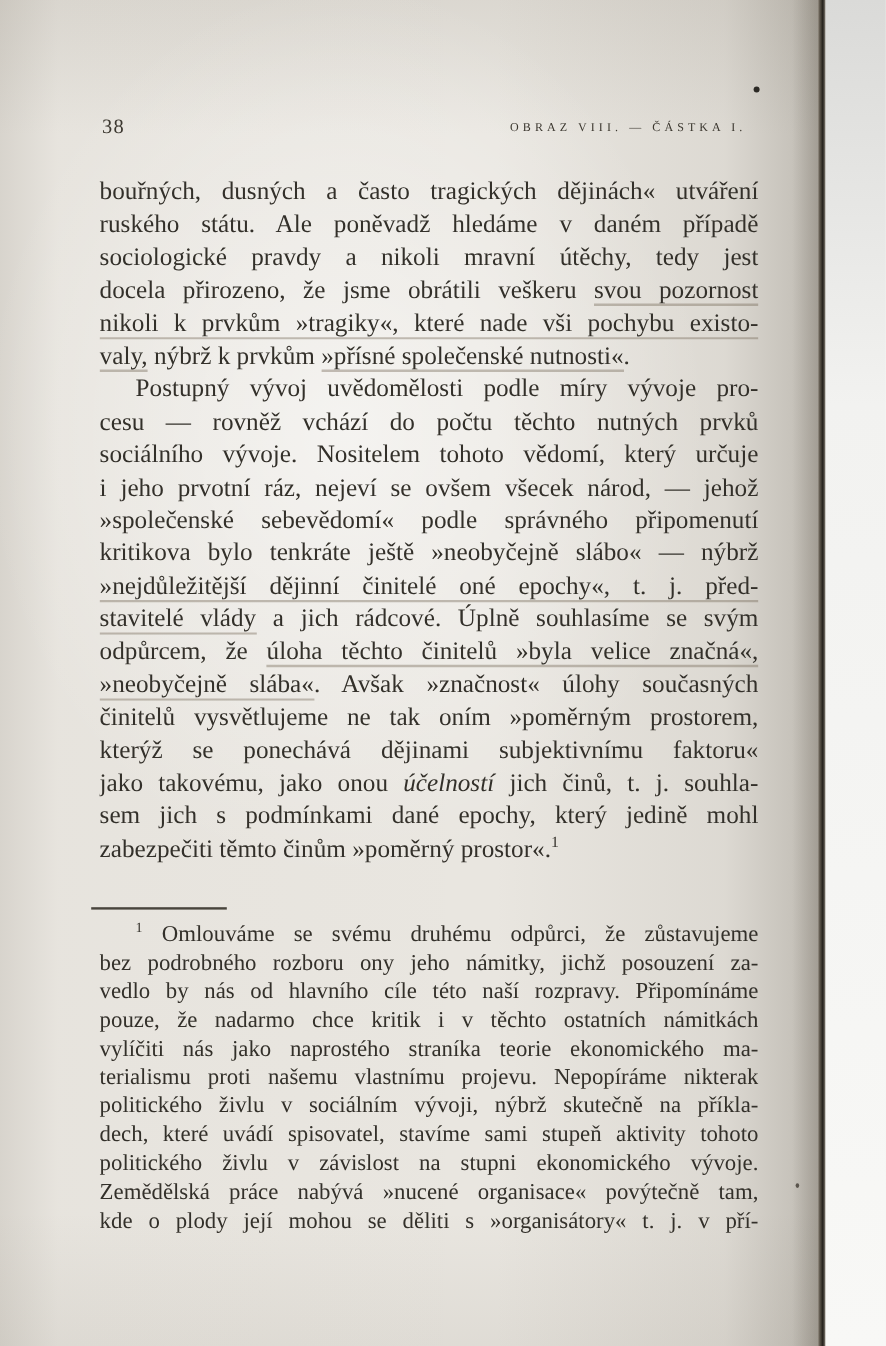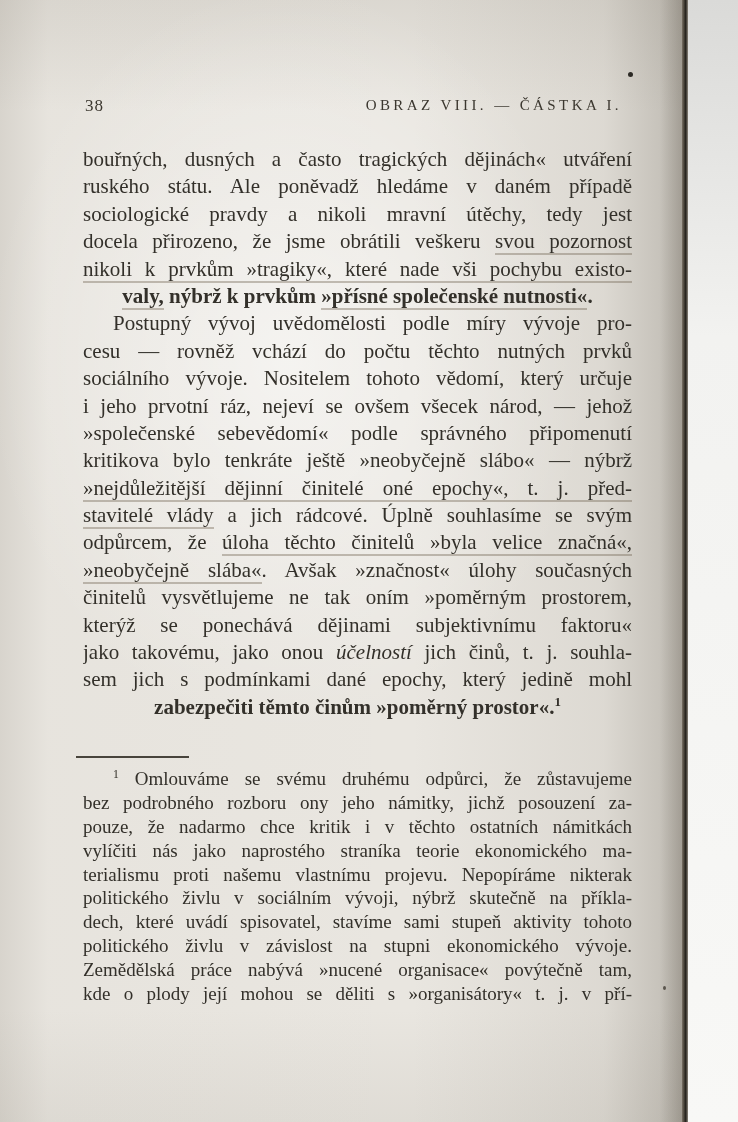--- a/index.html
+++ b/index.html
@@ -23,31 +23,31 @@
   .edge-line{position:absolute;top:0;left:682px;width:6px;height:1122px;
     background:linear-gradient(to right,#7a7266,#413c33 40%,#23201b 62%,#8d877c);}
   .outer-strip{position:absolute;top:0;left:688px;width:50px;height:1122px;
     background:linear-gradient(to bottom,#dadad8,#f2f2f0 30%,#f8f8f6);}
   .speck{position:absolute;border-radius:50%;}
   .speck-a{left:628px;top:72px;width:5px;height:5px;background:#2c2a25;}
   .speck-b{left:663px;top:986px;width:3px;height:4px;background:#5a554d;}
   
   .header{position:absolute;left:83px;top:96px;width:549px;text-align:right;}
   .page-num{position:absolute;left:2px;top:0;font-size:17px;color:#3b372f;letter-spacing:1px;}
-  .running-title{display:inline-block;font-size:15px;letter-spacing:3.4px;color:#3b372f;transform:translateX(-10px);}
+  .running-title{display:inline-block;font-size:10px;letter-spacing:3.4px;color:#3b372f;transform:translateX(-10px);}
   
   .main-text{position:absolute;left:83px;top:146px;width:549px;
     font-size:21px;line-height:27.4px;color:#33302a;}
   .footnote-rule{position:absolute;left:76px;top:756px;width:113px;border-top:2px solid #48443c;}
   .footnote{position:absolute;left:83px;top:767px;width:549px;
     font-size:19px;line-height:23.9px;color:#33302a;}
   .line{text-align:justify;text-align-last:justify;overflow:hidden;}
   .main-text .line{height:27.4px;}
   .footnote .line{height:23.9px;}
-  .line.nojust{text-align:center;text-align-last:auto;font-weight:bold;}
+  .line.nojust{text-align:left;text-align-last:auto;}
   .line.indent{padding-left:30px;}
   .u{border-bottom:2px solid rgba(114,103,86,0.40);}
   .it{font-style:italic;}
   .sup{font-size:62%;vertical-align:super;line-height:0;}
 </style>
 </head>
 <body>
 
 <div class="paper">
   <div class="header">
@@ -78,20 +78,21 @@
         <div class="line"><span>kterýž se ponechává dějinami subjektivnímu faktoru«</span></div>
         <div class="line"><span>jako takovému, jako onou </span><span class="it">účelností</span><span> jich činů, t. j. souhla-</span></div>
         <div class="line"><span>sem jich s podmínkami dané epochy, který jedině mohl</span></div>
         <div class="line nojust"><span>zabezpečiti těmto činům »poměrný prostor«.</span><span class="sup">1</span></div>
       </div>
     </div>
   <div class="footnote-rule"></div>
   <div class="footnote" id="footnote">
       <div class="line indent"><span class="sup">1</span><span> Omlouváme se svému druhému odpůrci, že zůstavujeme</span></div>
       <div class="line"><span>bez podrobného rozboru ony jeho námitky, jichž posouzení za-</span></div>
+      <div class="line"><span>vedlo by nás od hlavního cíle této naší rozpravy. Připomínáme</span></div>
       <div class="line"><span>pouze, že nadarmo chce kritik i v těchto ostatních námitkách</span></div>
       <div class="line"><span>vylíčiti nás jako naprostého straníka teorie ekonomického ma-</span></div>
       <div class="line"><span>terialismu proti našemu vlastnímu projevu. Nepopíráme nikterak</span></div>
       <div class="line"><span>politického živlu v sociálním vývoji, nýbrž skutečně na příkla-</span></div>
       <div class="line"><span>dech, které uvádí spisovatel, stavíme sami stupeň aktivity tohoto</span></div>
       <div class="line"><span>politického živlu v závislost na stupni ekonomického vývoje.</span></div>
       <div class="line"><span>Zemědělská práce nabývá »nucené organisace« povýtečně tam,</span></div>
       <div class="line"><span>kde o plody její mohou se děliti s »organisátory« t. j. v pří-</span></div>
     </div>
 </div>

